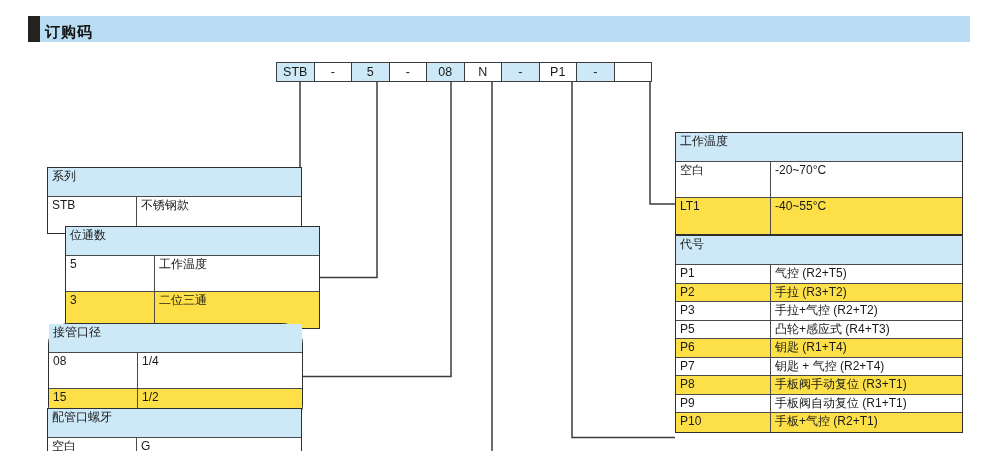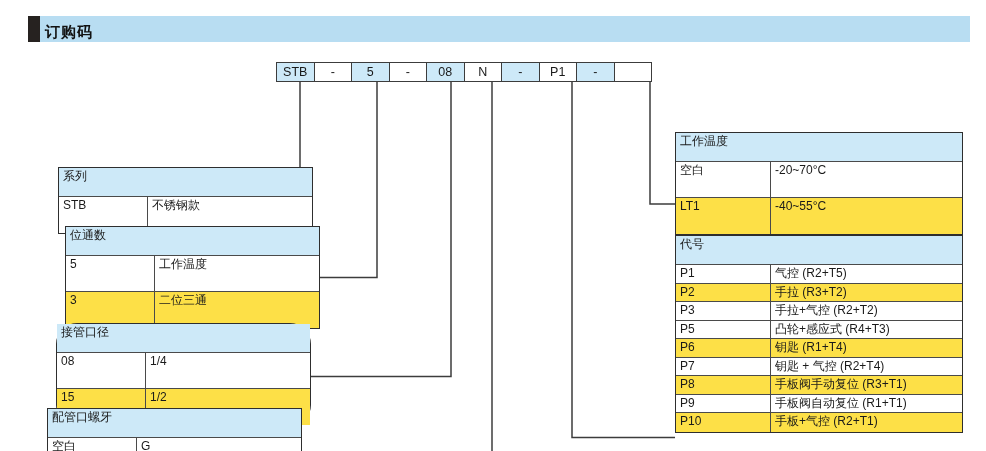--- a/index.html
+++ b/index.html
@@ -81,41 +81,41 @@
       <div class="code-box hl">5</div>
       <div class="code-box">-</div>
       <div class="code-box hl">08</div>
       <div class="code-box">N</div>
       <div class="code-box hl">-</div>
       <div class="code-box">P1</div>
       <div class="code-box hl">-</div>
       <div class="code-box"></div>
     </div>
 
-  <div class="tbl tbl-left" style="left:58px; top:167px;">
+  <div class="tbl tbl-left" style="left:47px; top:167px;">
       <div class="tbl-head">系列</div>
       <div class="tbl-row">
         <div class="tbl-cell c1">STB</div>
         <div class="tbl-cell c2">不锈钢款</div>
       </div>
     </div>
 
   <div class="tbl tbl-left" style="left:65px; top:226px;">
       <div class="tbl-head">位通数</div>
       <div class="tbl-row">
         <div class="tbl-cell c1">5</div>
         <div class="tbl-cell c2">工作温度</div>
       </div>
       <div class="tbl-row alt">
         <div class="tbl-cell c1">3</div>
         <div class="tbl-cell c2">二位三通</div>
       </div>
     </div>
 
-  <div class="tbl tbl-left" style="left:56px; top:323px;border-radius:21px;">
+  <div class="tbl tbl-left" style="left:48px; top:323px;border-radius:21px;">
       <div class="tbl-head">接管口径</div>
       <div class="tbl-row">
         <div class="tbl-cell c1">08</div>
         <div class="tbl-cell c2">1/4</div>
       </div>
       <div class="tbl-row alt">
         <div class="tbl-cell c1">15</div>
         <div class="tbl-cell c2">1/2</div>
       </div>
     </div>

